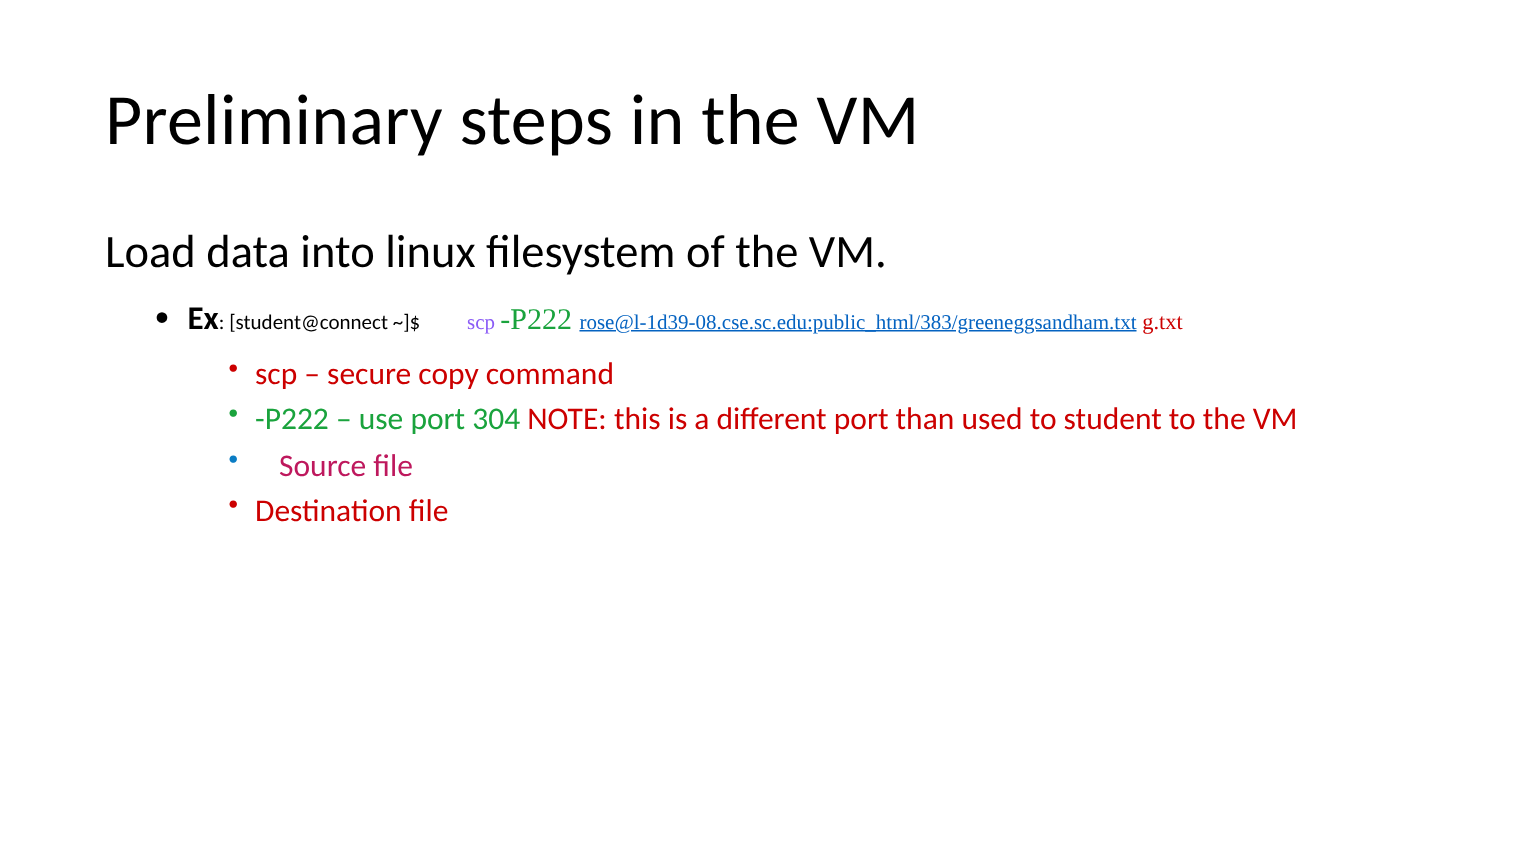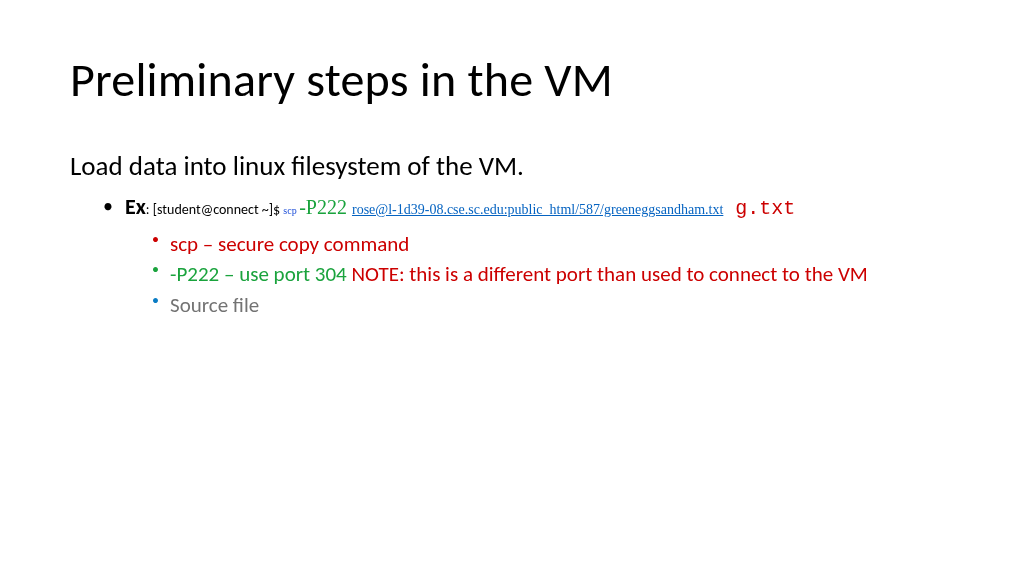--- a/index.html
+++ b/index.html
@@ -12,21 +12,21 @@
       padding: 50px 70px;
       overflow: hidden;
     }
     h1 {
       font-size: 48px;
       font-weight: 400;
       margin-bottom: 40px;
       letter-spacing: 0.2px;
     }
     .intro {
-      font-size: 27px;
+      font-size: 31px;
       font-weight: 400;
       margin-bottom: 10px;
     }
     ul.level1 {
       list-style: none;
       padding-left: 55px;
     }
     ul.level1 > li {
       font-size: 22px;
       line-height: 1.4;
@@ -45,37 +45,38 @@
     }
     .ex-prefix {
       font-weight: 700;
     }
     .ex-prompt {
       font-size: 14px;
       font-family: Calibri, sans-serif;
     }
     .ex-scp {
       font-family: "Times New Roman", serif;
-      font-size: 10px;
-      color: #1d4ed8;
+      font-size: 14px;
+      color: #8b5cf6;
+      margin-left: 28px;
     }
     .ex-port {
       font-family: "Times New Roman", serif;
       font-size: 20px;
       color: #1aa33d;
     }
     .ex-url {
       font-family: "Times New Roman", serif;
       font-size: 14px;
       color: #0563c1;
       text-decoration: underline;
     }
     .ex-dest {
-      font-family: Liberation Mono, monospace;
-      font-size: 20px;
+      font-family: Liberation Serif, serif;
+      font-size: 15px;
       color: #cc0000;
     }
     ul.level2 {
       list-style: none;
       padding-left: 45px;
       margin-top: 6px;
     }
     ul.level2 > li {
       font-size: 21px;
       line-height: 1.45;
@@ -86,31 +87,32 @@
       position: absolute;
       left: -18px;
       top: 1px;
       font-size: 14px;
     }
     ul.level2 > li.red-bullet::before { color: #cc0000; }
     ul.level2 > li.green-bullet::before { color: #1aa33d; }
     ul.level2 > li.blue-bullet::before { color: #0a7cc4; }
     .red { color: #cc0000; }
     .green { color: #1aa33d; }
-    .blue { color: #737373; }
+    .blue { color: #be185d; margin-left: 16px; }
   </style>
 </head>
 <body>
 
 <h1>Preliminary steps in the VM</h1>
 
 <p class="intro">Load data into linux filesystem of the VM.</p>
 
 <ul class="level1">
   <li class="ex-line">
-    <span class="ex-prefix">Ex</span><span class="ex-prompt">: [student@connect ~]$ </span><span class="ex-scp">scp </span><span class="ex-port">-P222 </span><span class="ex-url">rose@l-1d39-08.cse.sc.edu:public_html/587/greeneggsandham.txt</span><span class="ex-dest"> g.txt</span>
+    <span class="ex-prefix">Ex</span><span class="ex-prompt">: [student@connect ~]$ </span><span class="ex-scp">scp </span><span class="ex-port">-P222 </span><span class="ex-url">rose@l-1d39-08.cse.sc.edu:public_html/383/greeneggsandham.txt</span><span class="ex-dest"> g.txt</span>
     <ul class="level2">
       <li class="red-bullet"><span class="red">scp – secure copy command</span></li>
-      <li class="green-bullet"><span class="green">-P222 – use port 304 </span><span class="red">NOTE: this is a different port than used to connect to the VM</span></li>
+      <li class="green-bullet"><span class="green">-P222 – use port 304 </span><span class="red">NOTE: this is a different port than used to student to the VM</span></li>
       <li class="blue-bullet"><span class="blue">Source file</span></li>
+      <li class="red-bullet"><span class="red">Destination file</span></li>
     </ul>
   </li>
 </ul>
 
 </body></html>

